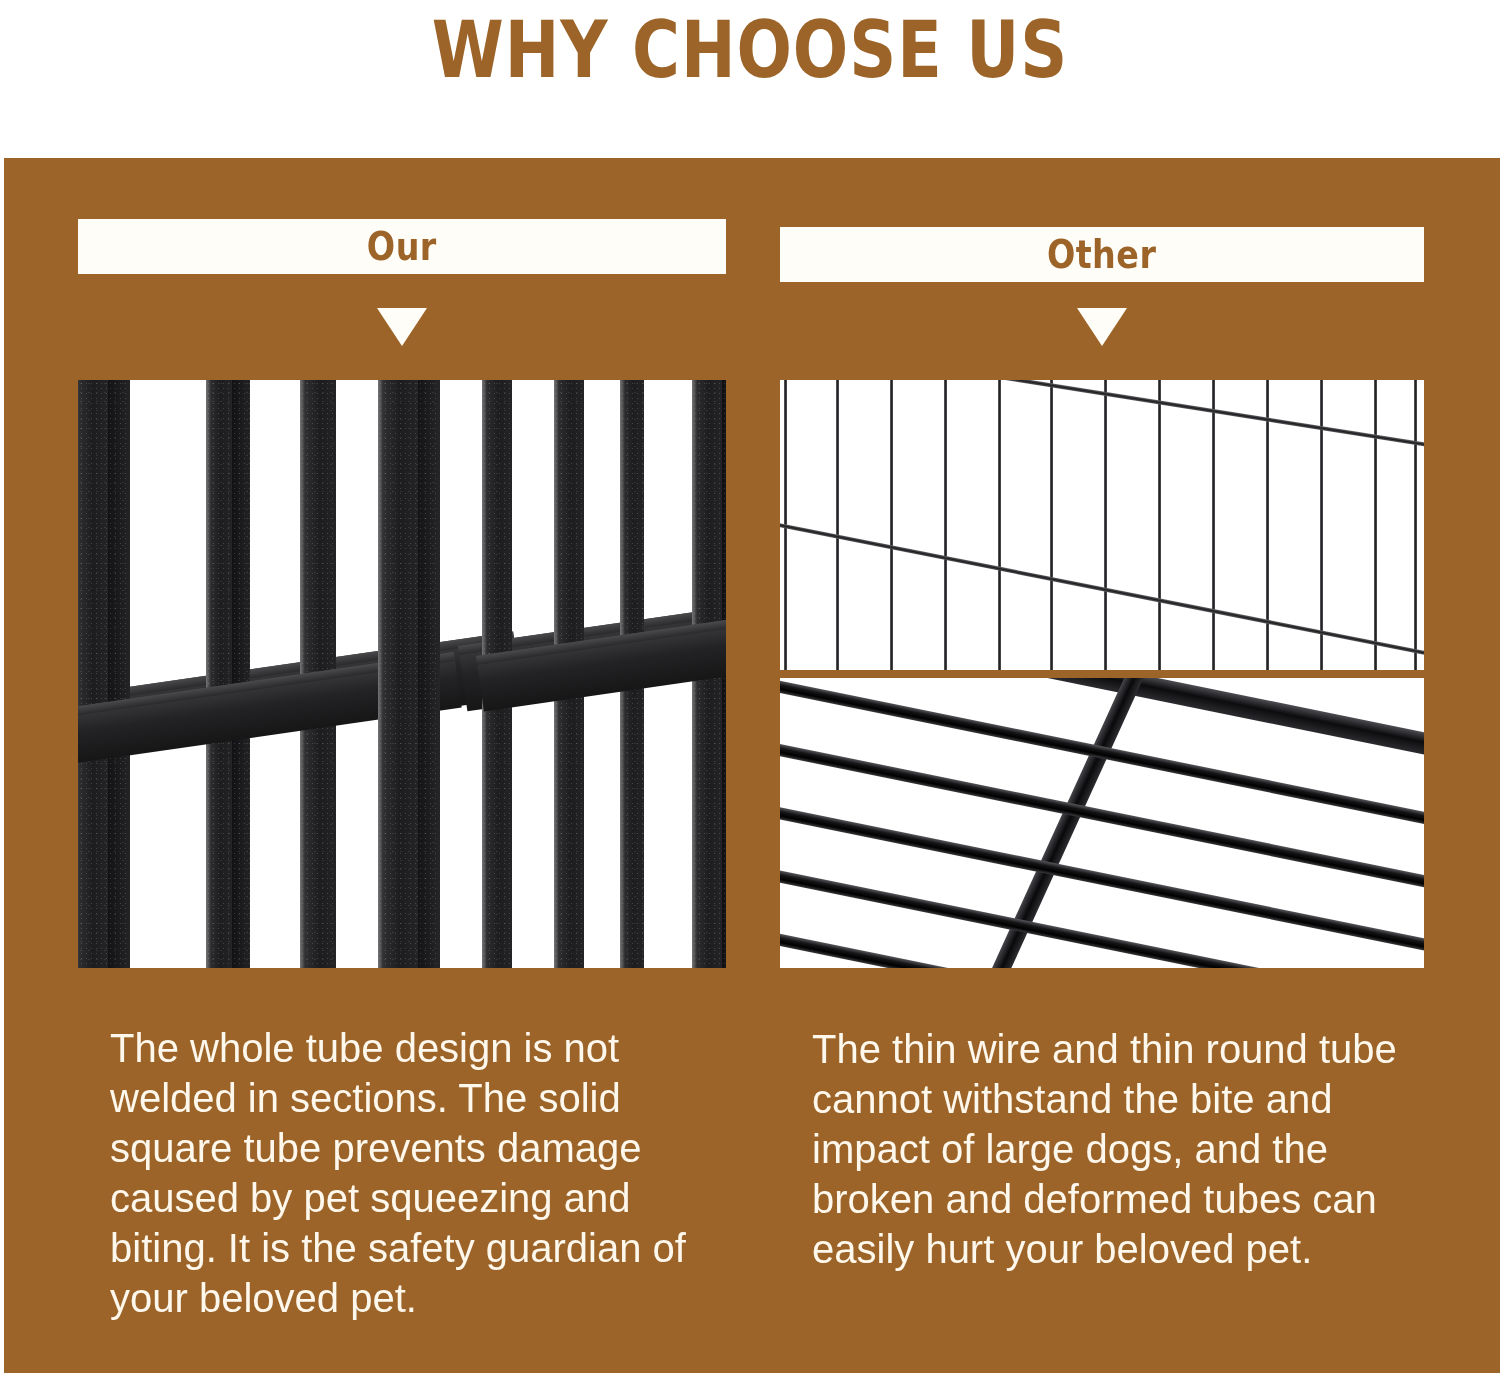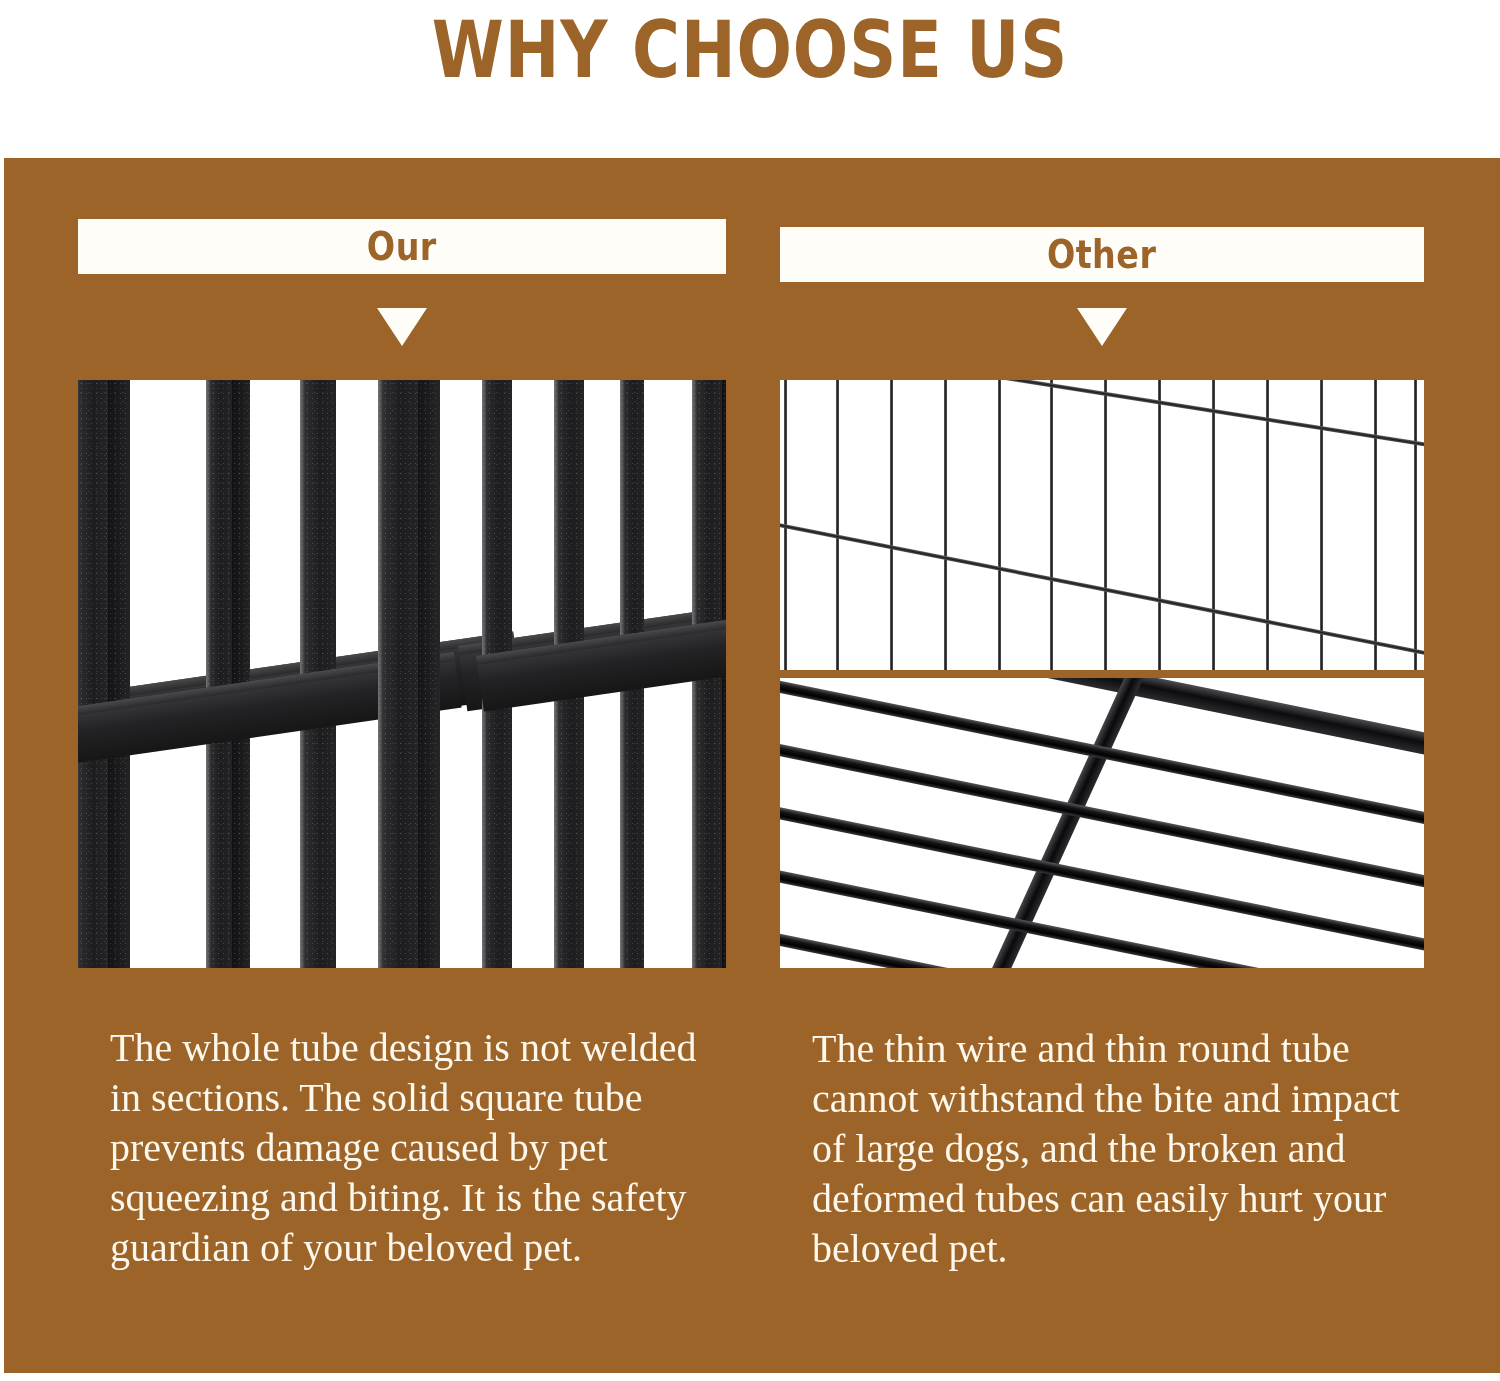--- a/index.html
+++ b/index.html
@@ -171,21 +171,21 @@
     border-radius:4px;
   }
 
   
   .desc {
     position:absolute;
     color:#fdf7ec;
     font-size:40px;
     line-height:50px;
     font-weight:normal;
-    font-family:Liberation Serif, serif;
+    font-family:Liberation Sans, sans-serif;
     letter-spacing:0px;
   }
   .desc.left  { left:110px; top:1023px; width:620px; }
   .desc.right { left:812px; top:1024px; width:592px; }
 </style>
 </head>
 <body>
 
 <div id="page">
 

